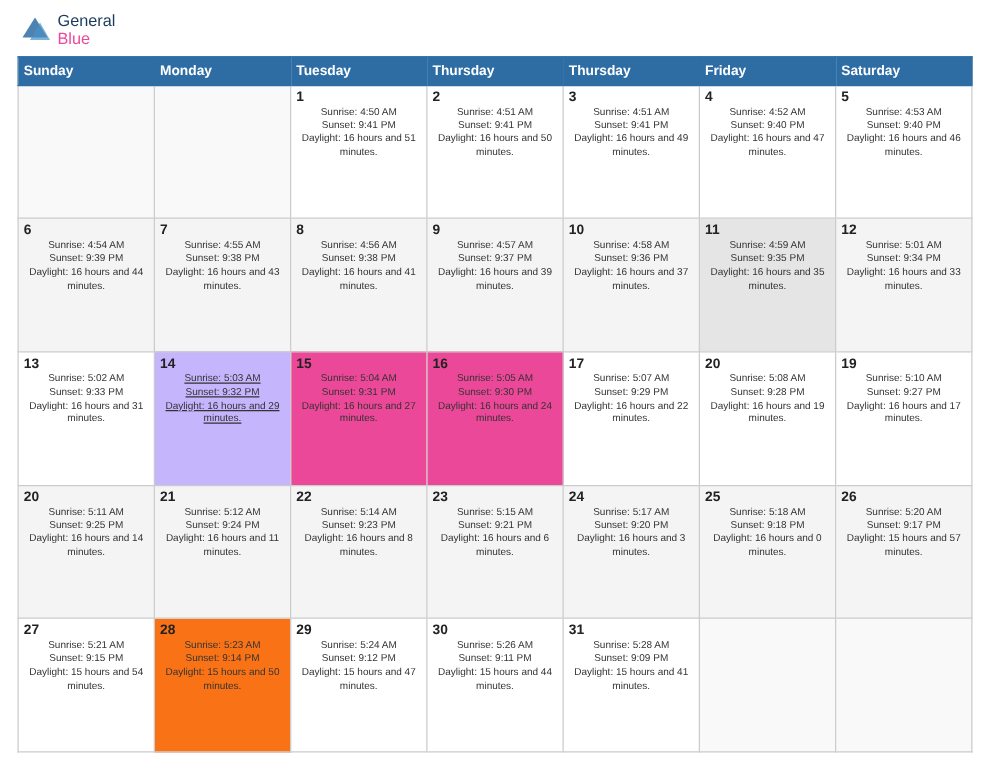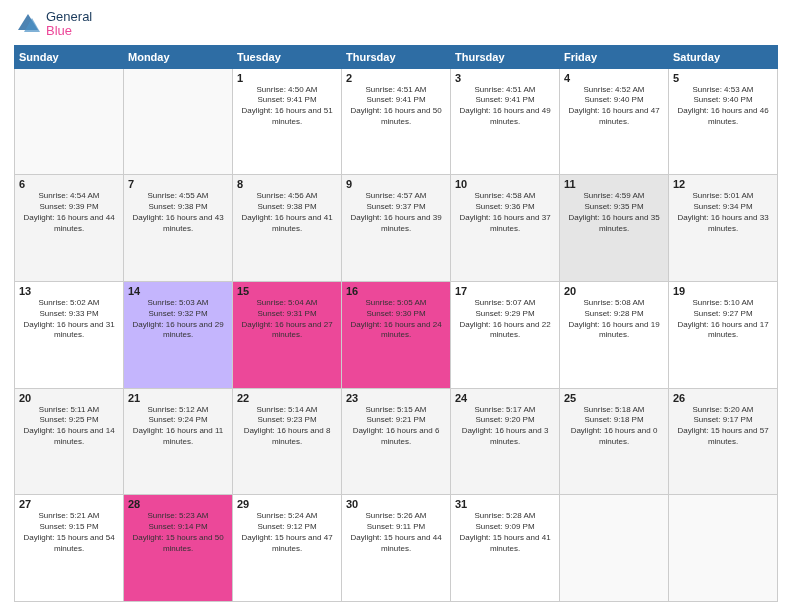--- a/index.html
+++ b/index.html
@@ -207,21 +207,21 @@
         </tr>
         <tr>
           <td style="background: rgb(255, 255, 255);">
             <span class="day-num">13</span>
             <div class="day-info" style="white-space: pre-line;">Sunrise: 5:02 AM
 Sunset: 9:33 PM
 Daylight: 16 hours and 31 minutes.</div>
           </td>
           <td style="background: #c4b5fd;">
             <span class="day-num">14</span>
-            <div class="day-info" style="white-space: pre-line;">Sunrise: 5:03 AM
+            <div class="day-info" style="white-space: pre-line; text-decoration: underline;">Sunrise: 5:03 AM
 Sunset: 9:32 PM
 Daylight: 16 hours and 29 minutes.</div>
           </td>
           <td style="background: #ec4899; margin-left: 19px;">
             <span class="day-num">15</span>
             <div class="day-info" style="white-space: pre-line;">Sunrise: 5:04 AM
 Sunset: 9:31 PM
 Daylight: 16 hours and 27 minutes.</div>
           </td>
           <td style="background: #ec4899;">
@@ -293,21 +293,21 @@
 Daylight: 15 hours and 57 minutes.</div>
           </td>
         </tr>
         <tr>
           <td style="background: rgb(255, 255, 255);">
             <span class="day-num">27</span>
             <div class="day-info" style="white-space: pre-line;">Sunrise: 5:21 AM
 Sunset: 9:15 PM
 Daylight: 15 hours and 54 minutes.</div>
           </td>
-          <td style="background: #ec4899;">
+          <td style="background: #f97316;">
             <span class="day-num">28</span>
             <div class="day-info" style="white-space: pre-line;">Sunrise: 5:23 AM
 Sunset: 9:14 PM
 Daylight: 15 hours and 50 minutes.</div>
           </td>
           <td style="background: rgb(255, 255, 255);">
             <span class="day-num">29</span>
             <div class="day-info" style="white-space: pre-line;">Sunrise: 5:24 AM
 Sunset: 9:12 PM
 Daylight: 15 hours and 47 minutes.</div>

